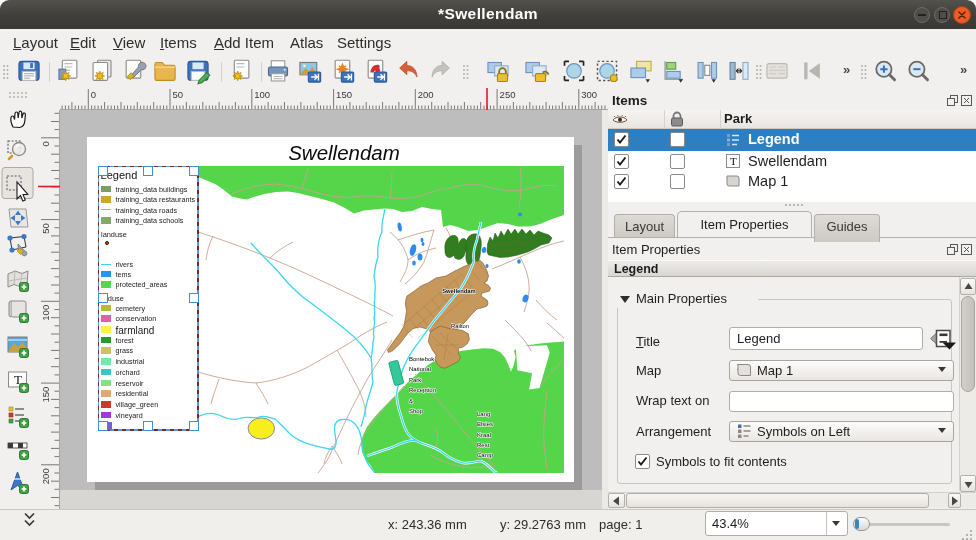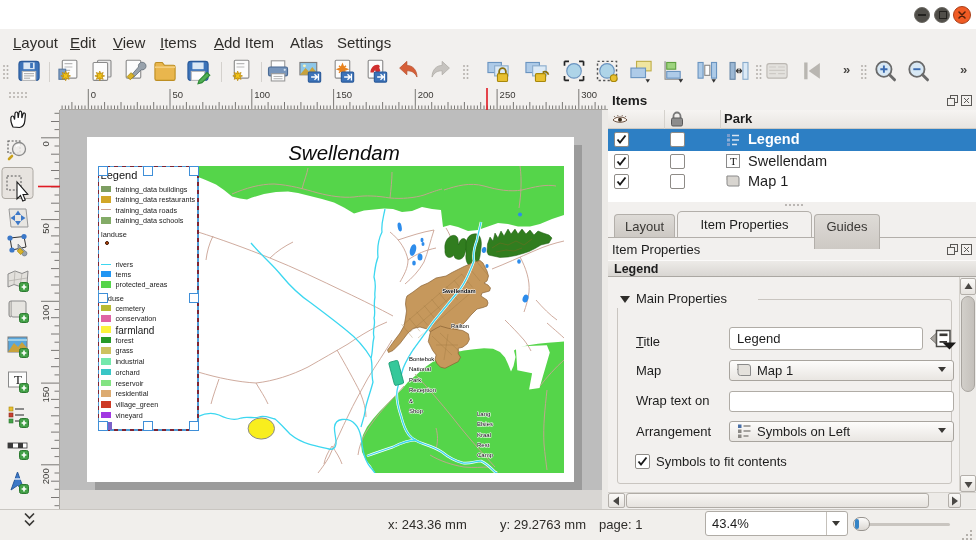--- a/index.html
+++ b/index.html
@@ -20,20 +20,21 @@
 .statusbar{left:0;top:509px;width:976px;height:31px;background:#f1efec;border-top:1px solid #c9c6c1;box-sizing:border-box;font-size:13px;color:#2e2c29}
 .rpanel{left:608px;top:88px;width:368px;height:421px;background:#f2f0ee}
 .ptext{position:absolute;font-size:13px;color:#1d1d1d;white-space:nowrap}
 .inp{position:absolute;background:#fff;border:1px solid #b0aca6;border-radius:3px;box-sizing:border-box}
 .combo{position:absolute;background:linear-gradient(#fdfcfb,#e9e6e2);border:1px solid #a8a49e;border-radius:3px;box-sizing:border-box}
 .carr{position:absolute;width:0;height:0;border-left:4px solid transparent;border-right:4px solid transparent;border-top:5px solid #3a3835}
 .ck{position:absolute;width:15px;height:15px;background:#fff;border:1px solid #8e8b87;border-radius:2px;box-sizing:border-box}
 .hdl{position:absolute;width:10px;height:10px;background:#fff;border:1px solid #3f8fd8;box-sizing:border-box}
 </style></head><body>
 <div id="app">
+<div class="a tb">*Swellendam</div>
 <div class="a wbtn" style="left:914px;top:6.5px;width:16px;height:16px;background:#504e49;border:1px solid #6e6c66"></div>
 <div class="a" style="left:918px;top:13.5px;width:8px;height:2px;background:#23221f"></div>
 <div class="a wbtn" style="left:934px;top:6.5px;width:16px;height:16px;background:#504e49;border:1px solid #6e6c66"></div>
 <div class="a" style="left:938.5px;top:11px;width:6px;height:6px;border:1.5px solid #23221f"></div>
 <div class="a wbtn" style="left:952.5px;top:5.5px;width:18px;height:18px;background:#f05b24;border:1px solid #a8401a"></div>
 <svg class="a" style="left:957.5px;top:10.5px" width="8" height="8">
       <path d="M1,1 L7,7 M7,1 L1,7" stroke="#53200a" stroke-width="1.5" stroke-linecap="round"></path>
     </svg>
 <div class="a menubar">
       <span style="left:13px"><u>L</u>ayout</span>
@@ -620,21 +621,21 @@
     </svg>
 <div class="a" style="left:785px;top:204px;width:20px;height:3px">
       <span style="position:absolute;left:0px;width:2px;height:2px;background:#a9a5a0;border-radius:50%"></span>
       <span style="position:absolute;left:4px;width:2px;height:2px;background:#a9a5a0;border-radius:50%"></span>
       <span style="position:absolute;left:8px;width:2px;height:2px;background:#a9a5a0;border-radius:50%"></span>
       <span style="position:absolute;left:12px;width:2px;height:2px;background:#a9a5a0;border-radius:50%"></span>
       <span style="position:absolute;left:16px;width:2px;height:2px;background:#a9a5a0;border-radius:50%"></span>
     </div>
 <div class="a" style="left:608px;top:236.5px;width:368px;height:1px;background:#b3afaa"></div>
 <div class="a" style="left:614px;top:214px;width:61px;height:23px;background:linear-gradient(#dedbd7,#cdc9c4);border:1px solid #b3afaa;border-bottom:none;border-radius:4px 4px 0 0;box-sizing:border-box;text-align:center;font-size:13px;color:#3a3835;line-height:23px">Layout</div>
-<div class="a" style="left:814px;top:214px;width:66px;height:35px;background:linear-gradient(#dedbd7,#cdc9c4);border:1px solid #b3afaa;border-bottom:none;border-radius:4px 4px 0 0;box-sizing:border-box;text-align:center;font-size:13px;color:#3a3835;line-height:23px">Guides</div>
+<div class="a" style="left:814px;top:214px;width:66px;height:28px;background:linear-gradient(#dedbd7,#cdc9c4);border:1px solid #b3afaa;border-bottom:none;border-radius:4px 4px 0 0;box-sizing:border-box;text-align:center;font-size:13px;color:#3a3835;line-height:23px">Guides</div>
 <div class="a" style="left:677px;top:211px;width:135px;height:26px;background:#f2f0ee;border:1px solid #b3afaa;border-bottom:none;border-radius:5px 5px 0 0;box-sizing:border-box;text-align:center;font-size:13px;color:#1d1d1d;line-height:25px">Item Properties</div>
 <div class="ptext" style="left:612px;top:242px">Item Properties</div>
 <svg class="a" style="left:947px;top:244px" width="26" height="12">
       <rect x="3.5" y="0.5" width="7" height="7" fill="none" stroke="#5a5855"></rect>
       <rect x="0.5" y="3.5" width="7" height="7" fill="#f2f0ee" stroke="#5a5855"></rect>
       <rect x="14.5" y="0.5" width="10" height="10" fill="none" stroke="#5a5855"></rect>
       <path d="M17,3 l5,5 m0,-5 l-5,5" stroke="#5a5855"></path>
     </svg>
 <div class="a" style="left:608px;top:260px;width:368px;height:17px;background:linear-gradient(#edebe8,#d9d6d2);border-top:1px solid #fbfaf9;border-bottom:1px solid #aaa7a2;box-sizing:border-box"></div>
 <div class="ptext" style="left:614px;top:261.5px;font-weight:bold;font-size:12.5px">Legend</div>

